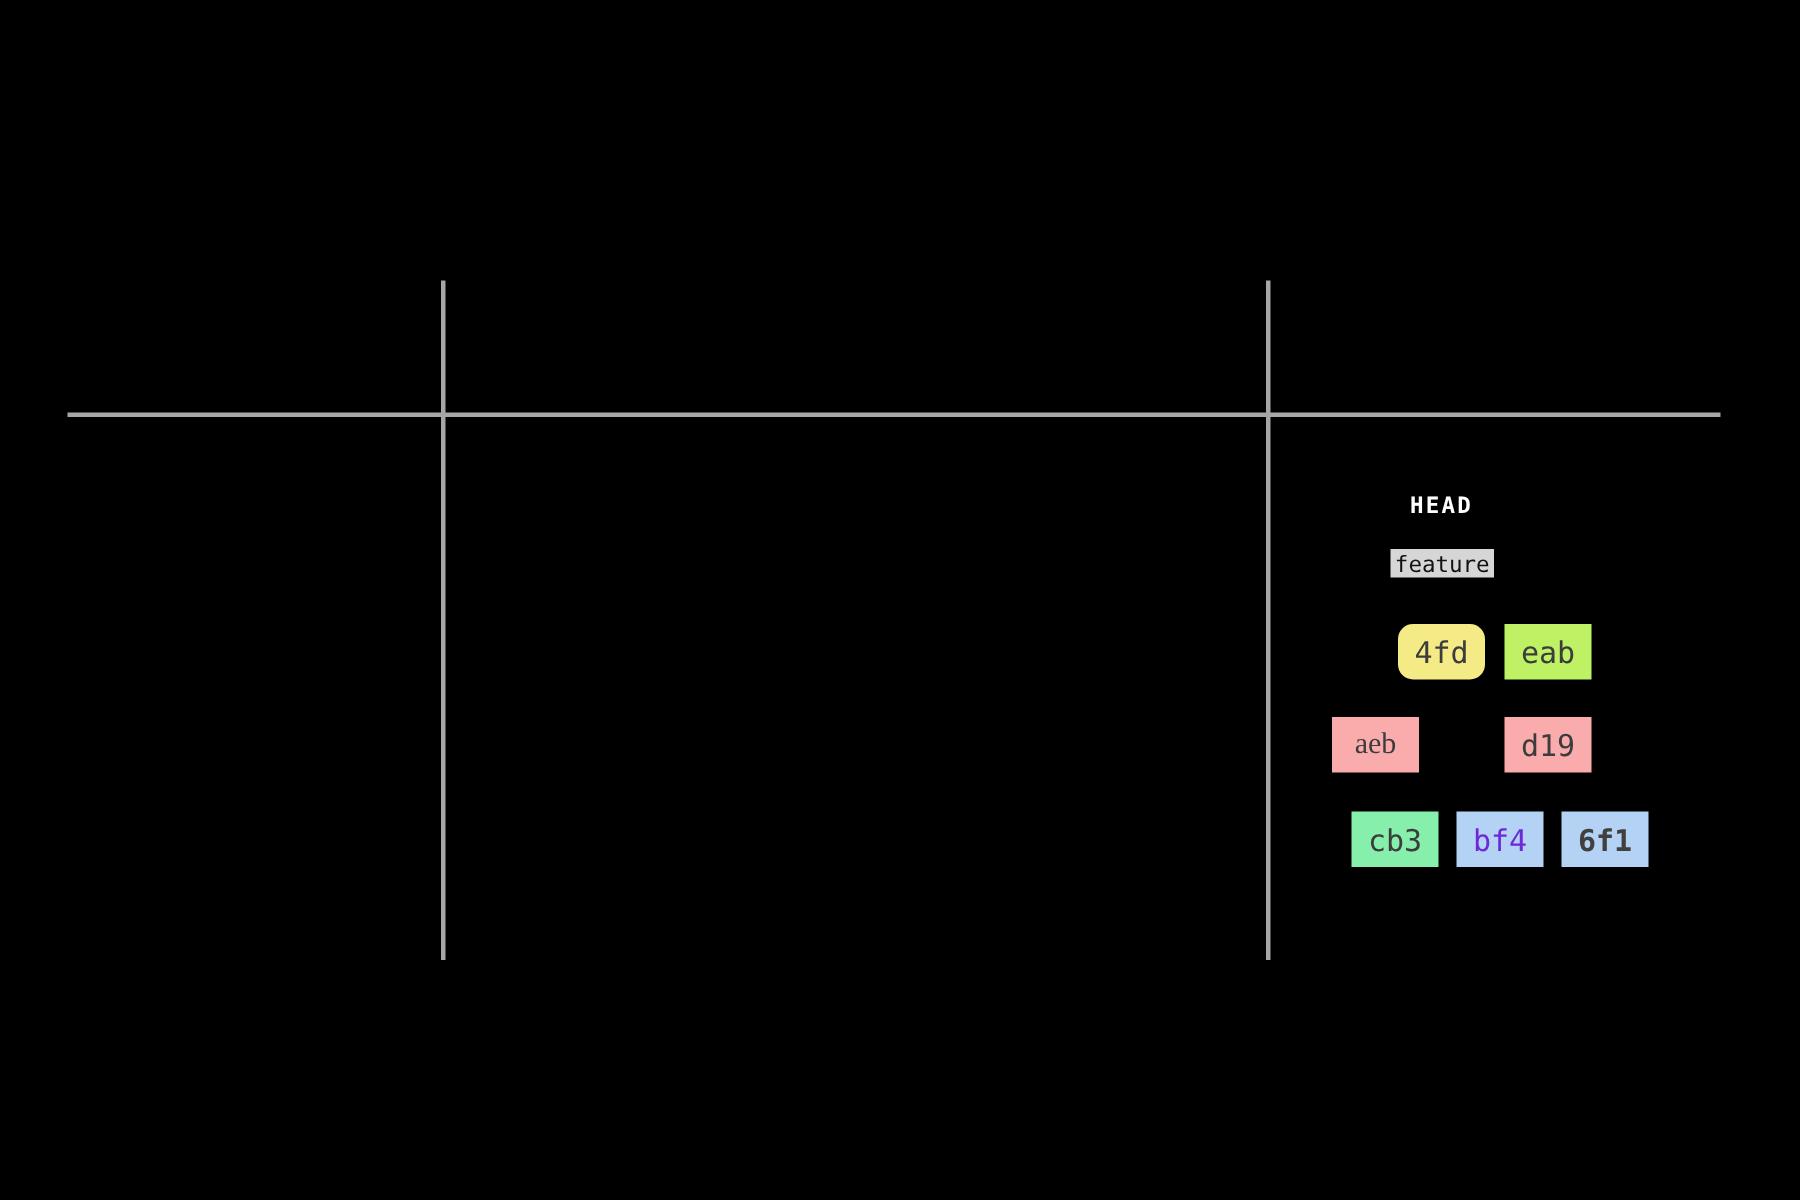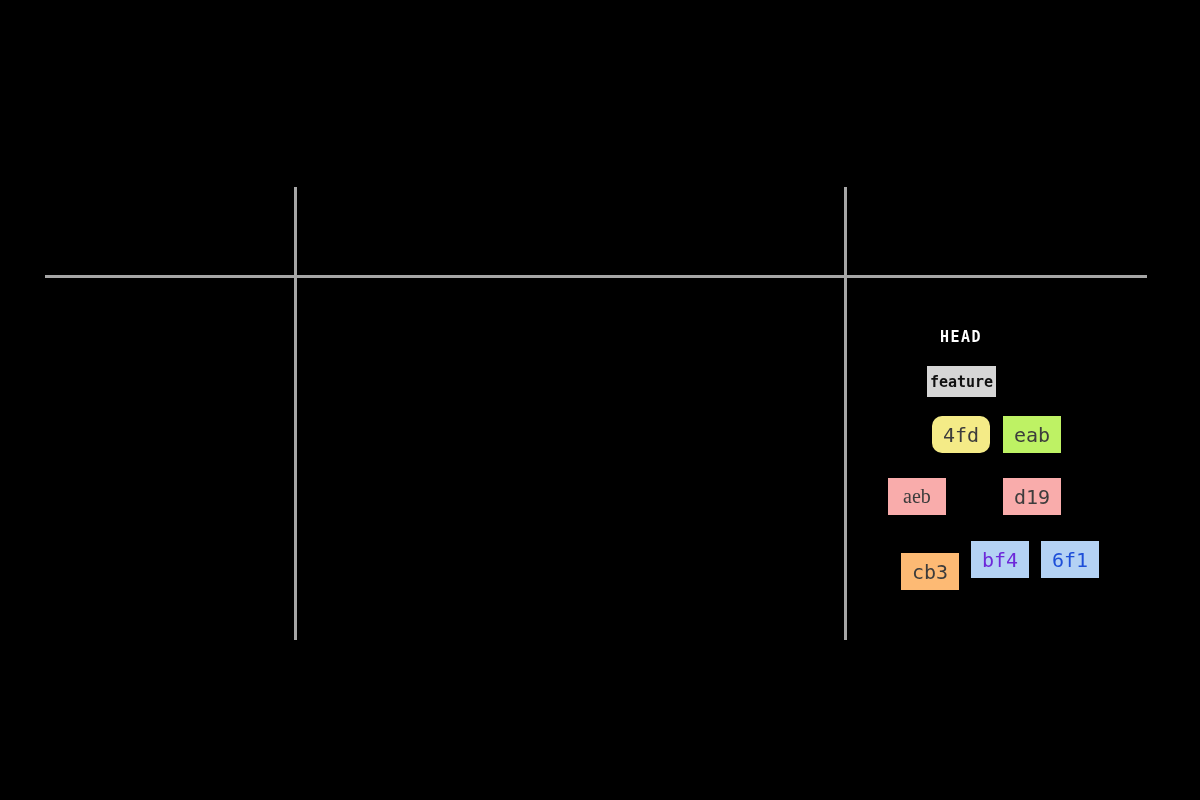--- a/index.html
+++ b/index.html
@@ -18,23 +18,23 @@
   .hline{position:absolute;left:45px;top:275px;width:1102px;height:3px;background:#a6a6a6;}
 
   
   .head-label{
     position:absolute;left:901px;top:328px;width:120px;
     text-align:center;
     font-size:15px;font-weight:bold;letter-spacing:1.5px;
     color:#ffffff;
   }
   .branch-label{
-    position:absolute;left:927px;top:366px;width:69px;height:31px;
+    position:absolute;left:927px;top:366px;width:69px;height:19px;
     display:flex;align-items:center;justify-content:center;
-    font-size:15px;font-weight:bold;
+    font-size:15px;font-weight:normal;
   }
   .commit{
     position:absolute;width:58px;height:37px;
     display:flex;align-items:center;justify-content:center;
     font-size:20px;
   }
   .c-4fd{left:932px;top:416px;}
   .c-eab{left:1003px;top:416px;}
   .c-aeb{left:888px;top:478px;font-family:Liberation Serif, serif;}
   .c-d19{left:1003px;top:478px;}
@@ -54,17 +54,17 @@
   <div class="head-label" style="color: rgb(255, 255, 255);">HEAD</div>
 
   <div class="branch-label" style="background-color: rgb(214, 214, 214); color: rgb(17, 17, 17);">feature</div>
 
   <div class="commit c-4fd" style="background-color: rgb(244, 235, 135); color: rgb(60, 60, 60); border-radius: 10px;">4fd</div>
   <div class="commit c-eab" style="background-color: #bef264; color: rgb(60, 60, 60);">eab</div>
 
   <div class="commit c-aeb" style="background-color: rgb(249, 172, 171); color: rgb(60, 60, 60);">aeb</div>
   <div class="commit c-d19" style="background-color: rgb(249, 172, 171); color: rgb(60, 60, 60);">d19</div>
 
-  <div class="commit c-cb3" style="background-color: #fdba74; color: rgb(60, 60, 60); margin-top: 12px;">cb3</div>
+  <div class="commit c-cb3" style="background-color: #86efac; color: rgb(60, 60, 60);">cb3</div>
   <div class="commit c-bf4" style="background-color: rgb(180, 210, 244); color: #6d28d9;">bf4</div>
-  <div class="commit c-6f1" style="background-color: rgb(180, 210, 244); color: #1d4ed8;">6f1</div>
+  <div class="commit c-6f1" style="background-color: rgb(180, 210, 244); color: #404040; font-weight: bold;">6f1</div>
 
 </div>
 
 </body></html>

